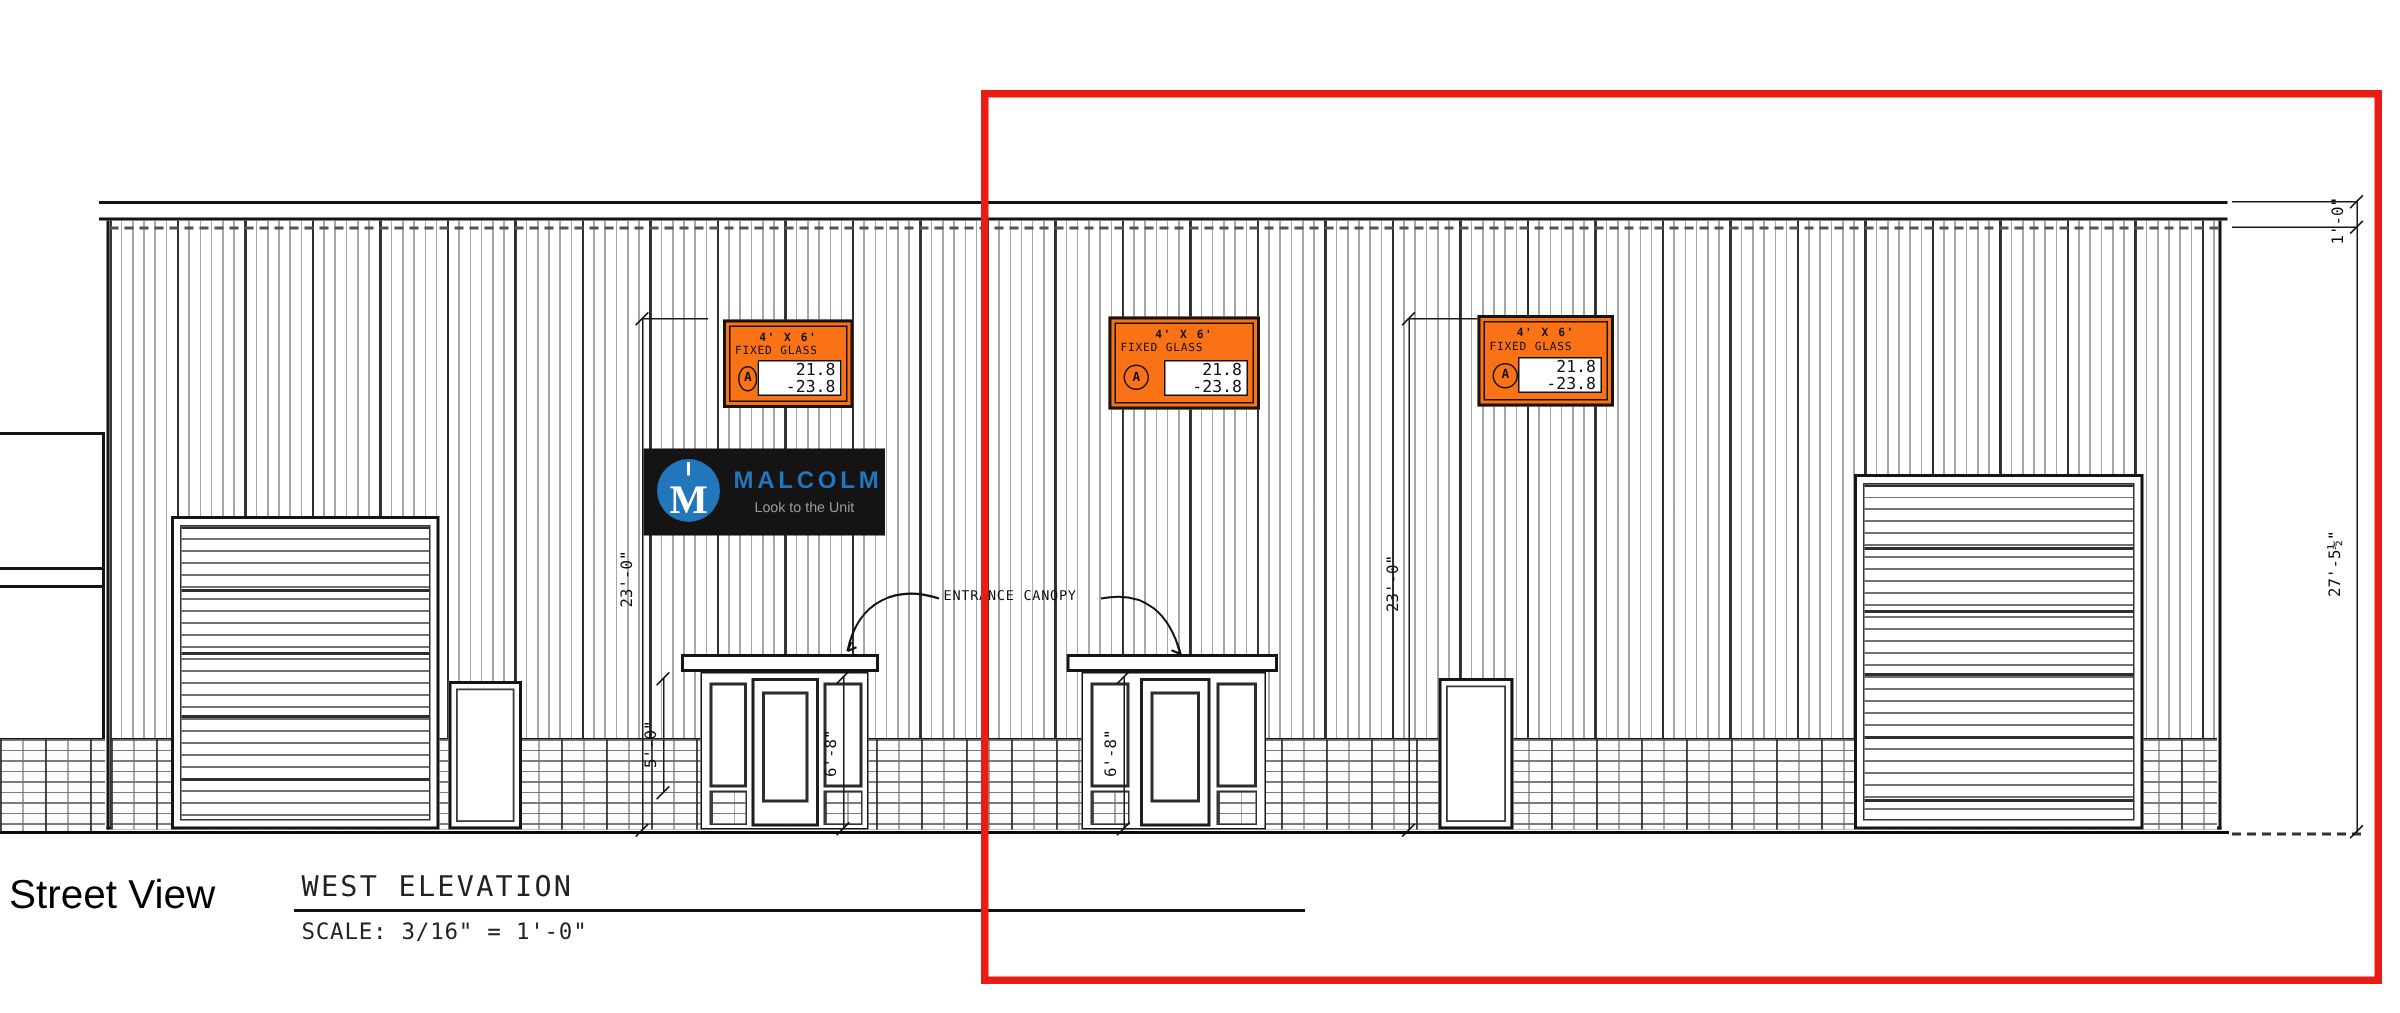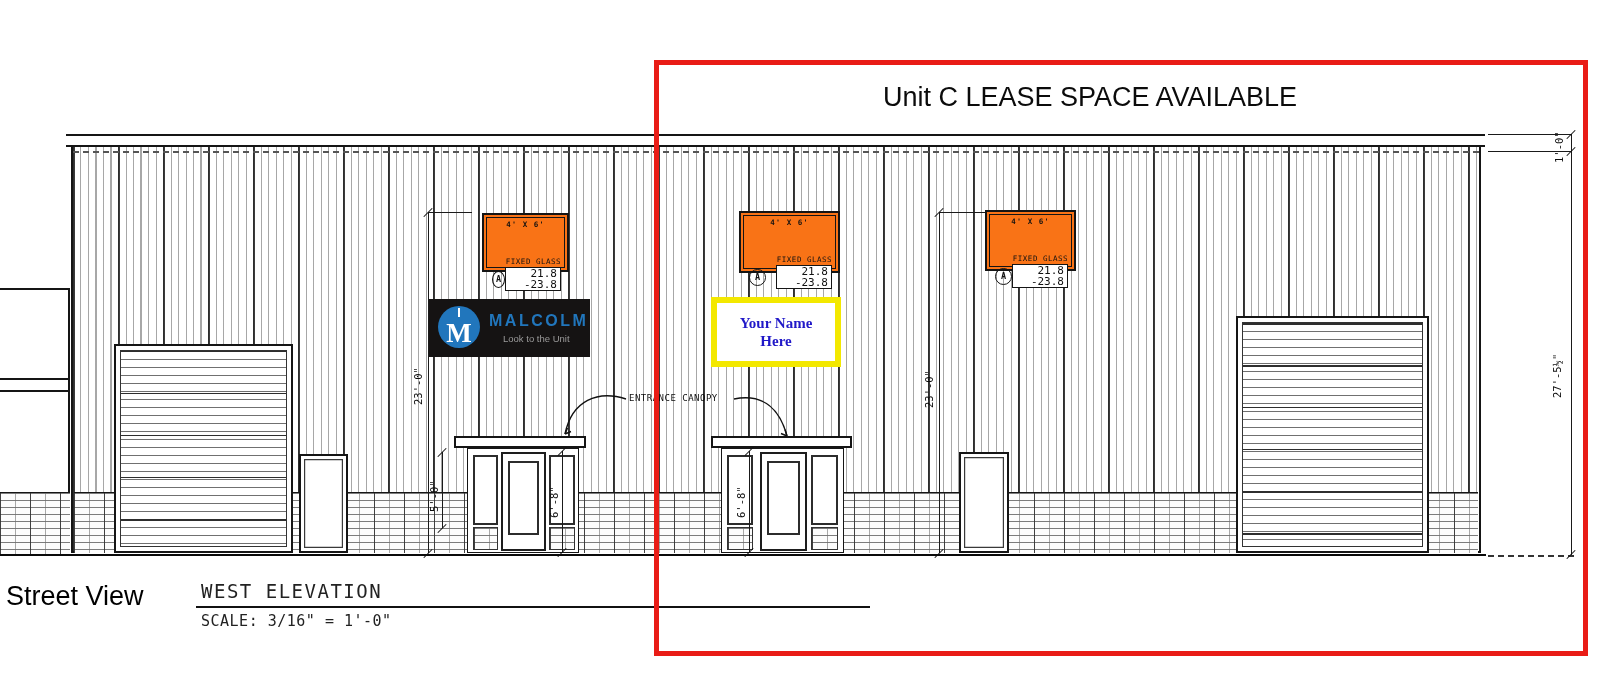--- a/index.html
+++ b/index.html
@@ -32,21 +32,21 @@
   .sidelite{background:#fff;border:2px solid #2c2c2c;}
   .sfdoor{background:#fff;border:2px solid #1d1d1d;}
   .doorglass{background:#fff;border:2px solid #2c2c2c;}
   .brickpatch{border:1px solid #333;}
 
   
   .wcall{background:#f97316;border:2px solid #141414;padding:2px;}
   .wcall .in{width:100%;height:100%;border:1px solid #141414;box-sizing:border-box;
              padding:2px 3px;display:flex;flex-direction:column;}
   .wcall .sz{font:bold 7.5px "DejaVu Sans Mono",monospace;text-align:center;letter-spacing:1px;}
-  .wcall .gl{font:7.5px "DejaVu Sans Mono",monospace;text-align:right;letter-spacing:.5px;margin-top:28px;}
+  .wcall .gl{font:7.5px "DejaVu Sans Mono",monospace;text-align:left;letter-spacing:.5px;}
   .wcall .row{display:flex;align-items:center;justify-content:space-between;flex:1;margin-top:1px;}
   .tagA{width:15px;height:15px;border:1.4px solid #141414;border-radius:50%;
         font:bold 8.5px "DejaVu Sans Mono",monospace;display:flex;align-items:center;justify-content:center;margin-left:2px;}
   .vbox{border:1.5px solid #141414;background:#fff;padding:0 3px;min-width:48px;text-align:right;
         font:11px "DejaVu Sans Mono",monospace;line-height:11px;}
 
   
   .malcolm{background:#151313;}
   .mcircle{position:absolute;left:9px;top:7px;width:42px;height:42px;border-radius:50%;
            background:#2176bc;display:flex;align-items:flex-end;justify-content:center;}
@@ -165,24 +165,20 @@
 
   <div class="abs malcolm" style="left:429px;top:299px;width:161px;height:58px;">
     <div class="mcircle">
       <span class="mletter">M</span>
     </div>
     <div class="mhook"></div>
     <div class="mname">MALCOLM</div>
     <div class="mtag">Look to the Unit</div>
   </div>
 
-  <div class="abs ynh" style="left:711px;top:297px;width:130px;height:70px;">
-    <div>Your Name</div>
-    <div>Here</div>
-  </div>
 
   <div class="abs groundline" style="left:0;top:554px;width:1486px;"></div>
   <div class="abs dashdot" style="left:1488px;top:555px;width:86px;"></div>
 
   <div class="abs dimv" style="left:428px;top:212px;height:341px;"></div>
   <div class="abs dimh" style="left:428px;top:212px;width:44px;"></div>
   <div class="abs tk" style="left:422px;top:212px;"></div>
   <div class="abs tk" style="left:422px;top:553px;"></div>
   <div class="abs vtext" style="left:412px;top:405px;">23'-0"</div>
 
@@ -223,15 +219,14 @@
     <path d="M 734 399 C 764 393 780 410 787 436" stroke="#111" stroke-width="1.4" fill="none"></path>
     <path d="M 787 436 l -6 -2.5 M 787 436 l -2 -6.5" stroke="#111" stroke-width="1.4" fill="none"></path>
   </svg>
 
   <div class="abs street" style="left:6px;top:581px;">Street View</div>
   <div class="abs wtitle" style="left:201px;top:580px;text-align:right;">WEST ELEVATION</div>
   <div class="abs uline" style="left:196px;top:606px;width:674px;"></div>
   <div class="abs wscale" style="left:201px;top:612px;">SCALE: 3/16" = 1'-0"</div>
 
   <div class="abs redbox" style="left:654px;top:60px;width:934px;height:596px;"></div>
-  <div class="abs banner" style="left:720px;top:82px;width:740px;">Unit C LEASE SPACE AVAILABLE</div>
 
 </div>
 
 </body></html>

